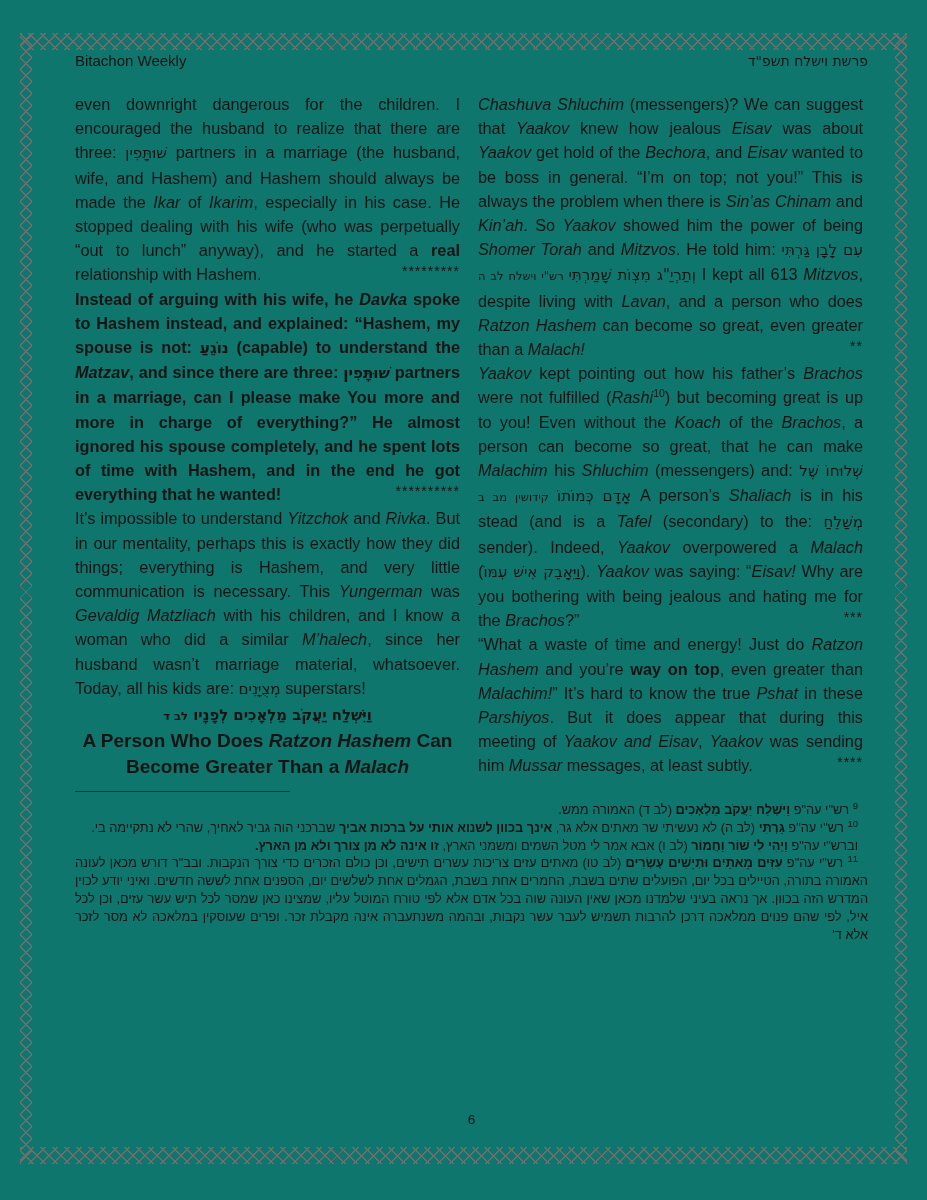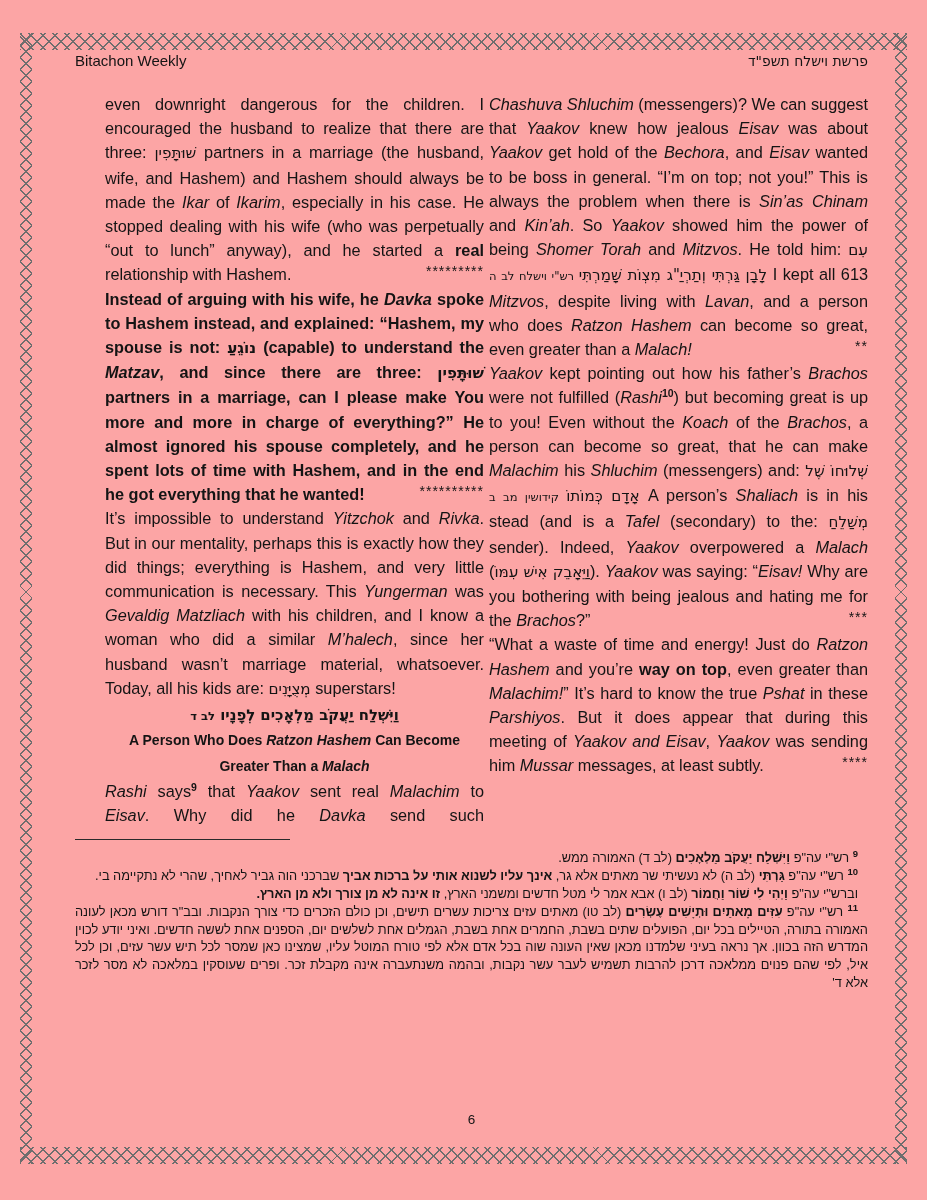--- a/index.html
+++ b/index.html
@@ -1,42 +1,42 @@
 <!DOCTYPE html>
 <html><head>
 <meta charset="utf-8">
 <style>
   html,body{margin:0;padding:0;background:#fff;}
-  .page{position:relative;width:927px;height:1200px;background:#fca5a5;overflow:hidden;
+  .page{position:relative;width:927px;height:1200px;background:#0f766e;overflow:hidden;
         font-family:"Liberation Sans","DejaVu Sans",sans-serif;color:#141414;}
   
   .xband{position:absolute;
     background:
       repeating-linear-gradient(45deg,#6e6e6e 0,#6e6e6e 1.4px,transparent 1.4px,transparent 8.5px),
       repeating-linear-gradient(-45deg,#6e6e6e 0,#6e6e6e 1.4px,transparent 1.4px,transparent 8.5px);}
   .b-top{left:20px;top:33px;width:887px;height:17px;}
   .b-bottom{left:20px;top:1147px;width:887px;height:17px;}
   .b-left{left:20px;top:33px;width:12px;height:1131px;}
   .b-right{left:895px;top:33px;width:12px;height:1131px;}
 
   .content{position:absolute;left:75px;top:52px;width:793px;}
   .hdr{display:flex;justify-content:space-between;align-items:baseline;font-size:15px;margin:0 0 23px 0;}
-  .cols{display:flex;gap:5px;margin-left:30px;}
+  .cols{display:flex;gap:18px;}
   .col{width:385px;font-size:16.3px;line-height:24.2px;text-align:justify;}
   .blk{margin:0;position:relative;}
   .bold{font-weight:bold;}
   .center{text-align:center;}
   .jlast{text-align-last:justify;}
   i{font-style:italic;}
   .heb{font-family:"DejaVu Sans",sans-serif;font-size:0.93em;}
   .heb.small, .small{font-size:11.5px;}
-  sup{font-size:10.5px;line-height:0;vertical-align:super;font-weight:bold;}
+  sup{font-size:10.5px;line-height:0;vertical-align:super;}
   .stars{position:absolute;right:0;bottom:3px;font-size:14px;font-weight:normal;letter-spacing:1px;}
   .h-heading{font-size:16px;font-weight:bold;line-height:24px;margin-top:2px;}
-  .e-heading{font-size:14px;font-weight:bold;line-height:25.5px;}
+  .e-heading{font-size:19px;font-weight:bold;line-height:25.5px;}
   .fnsep{width:215px;border-top:1.5px solid #2a2a2a;margin:12px 0 9px 0;}
   .fns{direction:rtl;font-size:12.8px;line-height:17.8px;text-align:justify;}
   .fns .blk{text-indent:10px;}
   .fns sup{font-size:9.5px;}
   .pageno{position:absolute;left:75px;top:1112px;width:793px;text-align:center;font-size:13.5px;}
 </style>
 </head>
 <body>
 
 <div class="page">
@@ -51,32 +51,31 @@
       <span class="heb" dir="rtl">פרשת וישלח תשפ"ד</span>
     </div>
 
     <div class="cols">
       <div class="col" id="col-left">
           <p class="blk "><span>even downright dangerous for the children. I encouraged the husband to realize that there are three: </span><span class="heb">שׁוּתָּפִין</span><span> partners in a marriage (the husband, wife, and Hashem) and Hashem should always be made the </span><i>Ikar</i><span> of </span><i>Ikarim</i><span>, especially in his case. He stopped dealing with his wife (who was perpetually “out to lunch” anyway), and he started a </span><b>real</b><span> relationship with Hashem.</span><span class="stars">*********</span></p>
           <p class="blk bold"><span>Instead of arguing with his wife, he </span><i>Davka</i><span> spoke to Hashem instead, and explained: “Hashem, my spouse is not: </span><span class="heb">נוֹגֵעַ</span><span> (capable) to understand the </span><i>Matzav</i><span>, and since there are three: </span><span class="heb">שׁוּתָּפִין</span><span> partners in a marriage, can I please make You more and more in charge of everything?” He almost ignored his spouse completely, and he spent lots of time with Hashem, and in the end he got everything that he wanted!</span><span class="stars">**********</span></p>
           <p class="blk "><span>It’s impossible to understand </span><i>Yitzchok</i><span> and </span><i>Rivka</i><span>. But in our mentality, perhaps this is exactly how they did things; everything is Hashem, and very little communication is necessary. This </span><i>Yungerman</i><span> was </span><i>Gevaldig Matzliach</i><span> with his children, and I know a woman who did a similar </span><i>M’halech</i><span>, since her husband wasn’t marriage material, whatsoever. Today, all his kids are: </span><span class="heb">מְצֻיָּנִים</span><span> superstars!</span></p>
           <p class="blk center h-heading" dir="rtl"><b class="heb">וַיִּשְׁלַח יַעֲקֹב מַלְאָכִים לְפָנָיו </b><span class="heb small">לב ד</span></p>
           <p class="blk center e-heading"><span>A Person Who Does </span><i>Ratzon Hashem</i><span> Can Become Greater Than a </span><i>Malach</i></p>
-          <p class="blk jlast"><i>Rashi</i><span> says</span><sup>9</sup><span> that </span><i>Yaakov</i><span> sent real </span><i>Malachim</i><span> to </span><i>Eisav</i><span>. Why did he </span><i>Davka</i><span> send such</span></p>
         </div>
       <div class="col" id="col-right">
           <p class="blk "><i>Chashuva Shluchim</i><span> (messengers)? We can suggest that </span><i>Yaakov</i><span> knew how jealous </span><i>Eisav</i><span> was about </span><i>Yaakov</i><span> get hold of the </span><i>Bechora</i><span>, and </span><i>Eisav</i><span> wanted to be boss in general. “I’m on top; not you!” This is always the problem when there is </span><i>Sin’as Chinam</i><span> and </span><i>Kin’ah</i><span>. So </span><i>Yaakov</i><span> showed him the power of being </span><i>Shomer Torah</i><span> and </span><i>Mitzvos</i><span>. He told him: </span><span class="heb">עִם לָבָן גַּרְתִּי וְתַרְיַ"ג מִצְוֹת שָׁמַרְתִּי</span><span class="heb small"> רש"י וישלח לב ה</span><span> I kept all 613 </span><i>Mitzvos</i><span>, despite living with </span><i>Lavan</i><span>, and a person who does </span><i>Ratzon Hashem</i><span> can become so great, even greater than a </span><i>Malach!</i><span class="stars">**</span></p>
           <p class="blk "><i>Yaakov</i><span> kept pointing out how his father’s </span><i>Brachos</i><span> were not fulfilled (</span><i>Rashi</i><sup>10</sup><span>) but becoming great is up to you! Even without the </span><i>Koach</i><span> of the </span><i>Brachos</i><span>, a person can become so great, that he can make </span><i>Malachim</i><span> his </span><i>Shluchim</i><span> (messengers) and: </span><span class="heb">שְׁלוּחוֹ שֶׁל אָדָם כְּמוֹתוֹ</span><span class="heb small"> קידושין מב ב</span><span> A person’s </span><i>Shaliach</i><span> is in his stead (and is a </span><i>Tafel</i><span> (secondary) to the: </span><span class="heb">מְשַׁלֵחַ</span><span> sender). Indeed, </span><i>Yaakov</i><span> overpowered a </span><i>Malach</i><span> (</span><span class="heb">וַיֵּאָבֵק אִישׁ עִמּוֹ</span><span>). </span><i>Yaakov</i><span> was saying: “</span><i>Eisav!</i><span> Why are you bothering with being jealous and hating me for the </span><i>Brachos</i><span>?”</span><span class="stars">***</span></p>
           <p class="blk "><span>“What a waste of time and energy! Just do </span><i>Ratzon Hashem</i><span> and you’re </span><b>way on top</b><span>, even greater than </span><i>Malachim!</i><span>” It’s hard to know the true </span><i>Pshat</i><span> in these </span><i>Parshiyos</i><span>. But it does appear that during this meeting of </span><i>Yaakov and Eisav</i><span>, </span><i>Yaakov</i><span> was sending him </span><i>Mussar</i><span> messages, at least subtly.</span><span class="stars">****</span></p>
         </div>
     </div>
 
     <div class="fnsep"></div>
     <div class="fns" id="footnotes">
         <p class="blk "><sup>9</sup><span> רש"י עה"פ </span><b>וַיִּשְׁלַח יַעֲקֹב מַלְאָכִים</b><span> (לב ד) האמורה ממש.</span></p>
-        <p class="blk "><sup>10</sup><span> רש"י עה"פ </span><b>גַּרְתִּי</b><span> (לב ה) לא נעשיתי שר מאתים אלא גר, </span><b>אינך עליו לשנוא אותי על ברכות אביך</b><span> שברכני הוה גביר לאחיך, שהרי לא נתקיימה בי.</span></p>
-        <p class="blk "><span>וברש"י עה"פ </span><b>וַיְהִי לִי שׁוֹר וַחֲמוֹר</b><span> (לב ו) אבא אמר לי מטל חדשים ומשמני הארץ, </span><b>זו אינה לא מן צורך ולא מן הארץ.</b></p>
+        <p class="blk "><sup>10</sup><span> רש"י עה"פ </span><b>גַּרְתִּי</b><span> (לב ה) לא נעשיתי שר מאתים אלא גר, </span><b>אינך בכוון לשנוא אותי על ברכות אביך</b><span> שברכני הוה גביר לאחיך, שהרי לא נתקיימה בי.</span></p>
+        <p class="blk "><span>וברש"י עה"פ </span><b>וַיְהִי לִי שׁוֹר וַחֲמוֹר</b><span> (לב ו) אבא אמר לי מטל השמים ומשמני הארץ, </span><b>זו אינה לא מן צורך ולא מן הארץ.</b></p>
         <p class="blk "><sup>11</sup><span> רש"י עה"פ </span><b>עִזִּים מָאתַיִם וּתְיָשִׁים עֶשְׂרִים</b><span> (לב טו) מאתים עזים צריכות עשרים תישים, וכן כולם הזכרים כדי צורך הנקבות. ובב"ר דורש מכאן לעונה האמורה בתורה, הטיילים בכל יום, הפועלים שתים בשבת, החמרים אחת בשבת, הגמלים אחת לשלשים יום, הספנים אחת לששה חדשים. ואיני יודע לכוין המדרש הזה בכוון. אך נראה בעיני שלמדנו מכאן שאין העונה שוה בכל אדם אלא לפי טורח המוטל עליו, שמצינו כאן שמסר לכל תיש עשר עזים, וכן לכל איל, לפי שהם פנוים ממלאכה דרכן להרבות תשמיש לעבר עשר נקבות, ובהמה משנתעברה אינה מקבלת זכר. ופרים שעוסקין במלאכה לא מסר לזכר אלא ד'</span></p>
       </div>
   </div>
 
   <div class="pageno">6</div>
 </div>
 
 </body></html>

